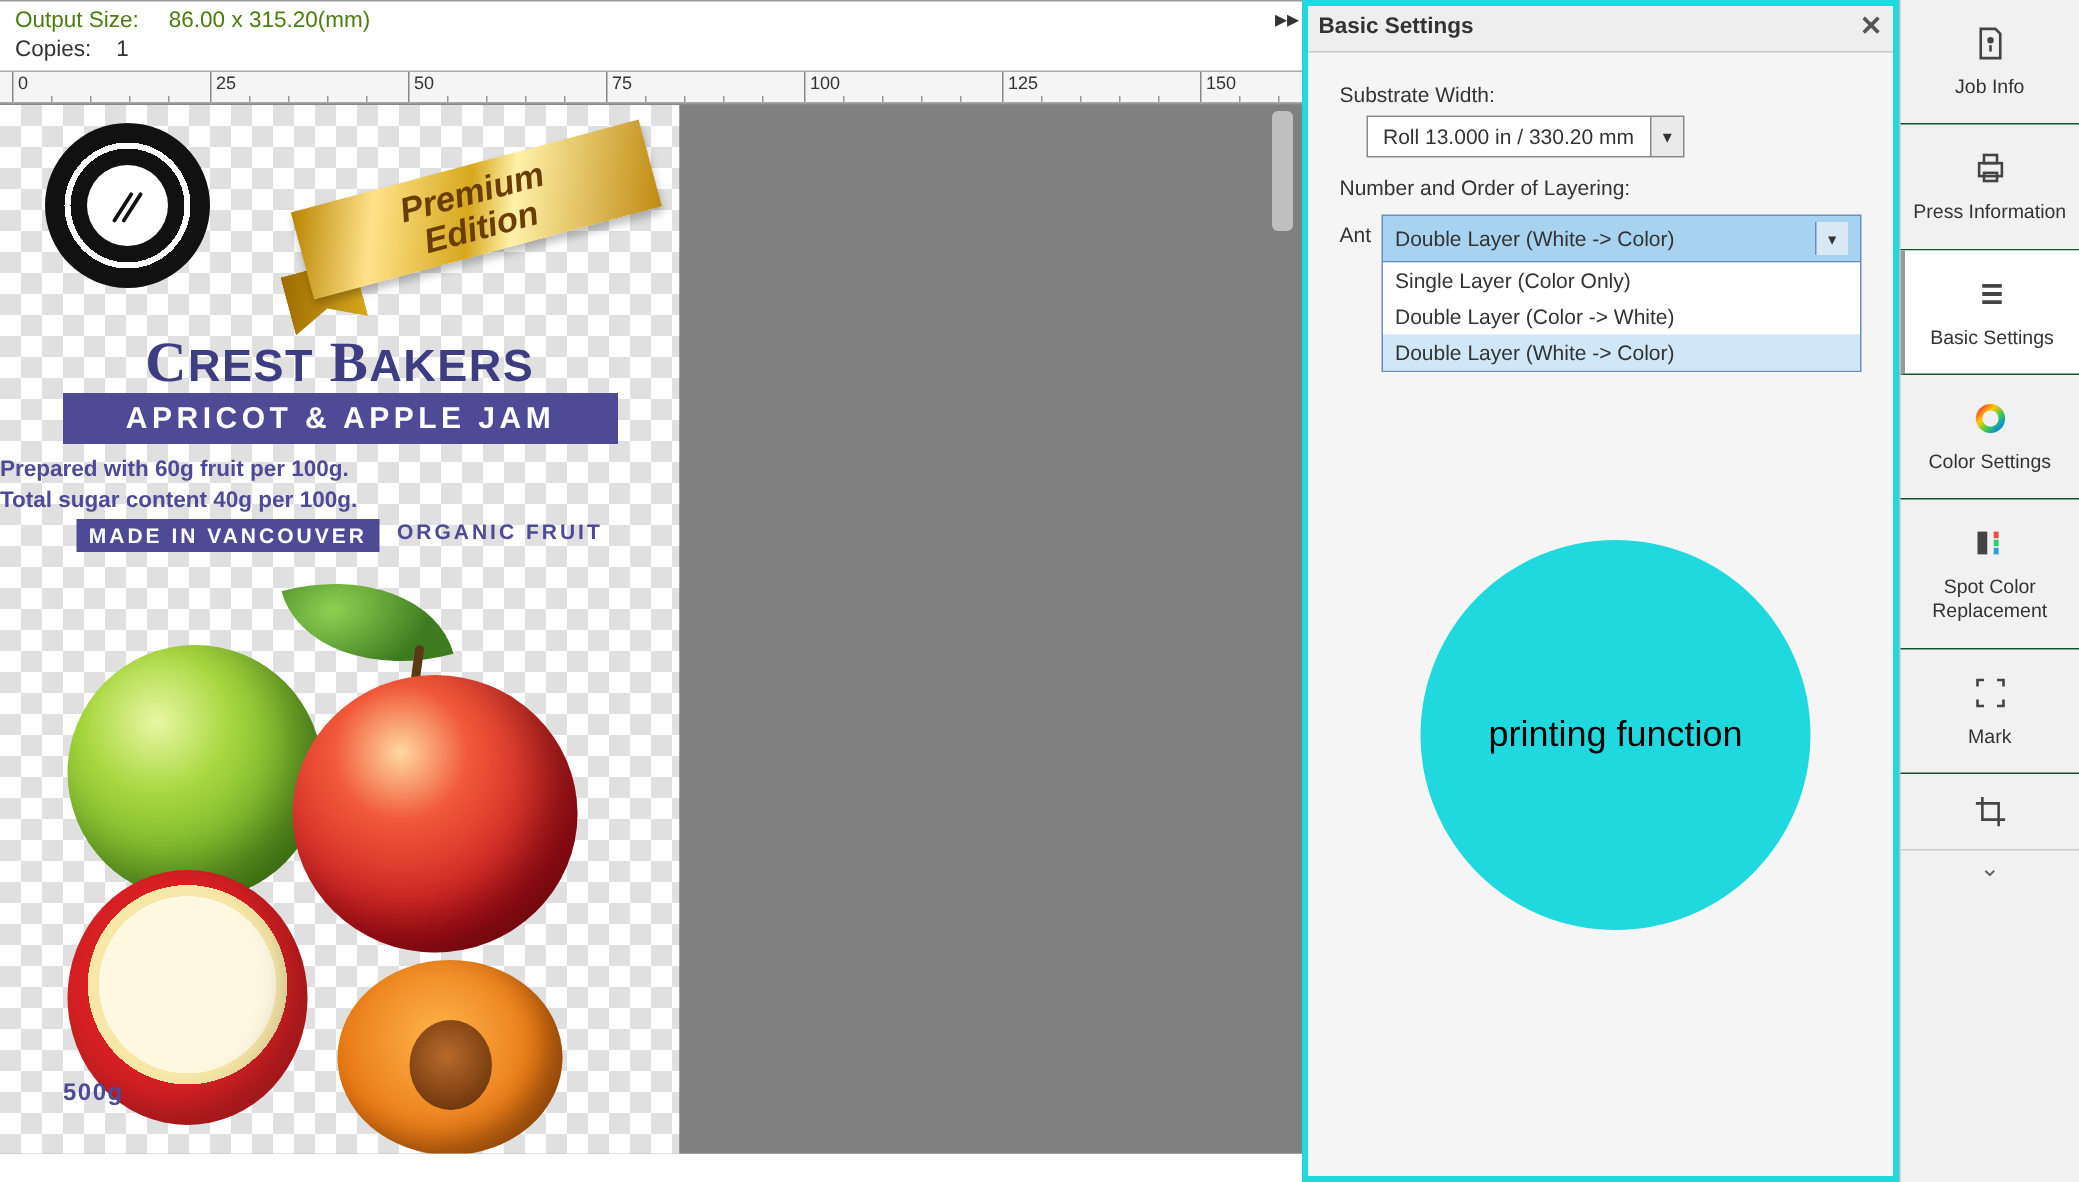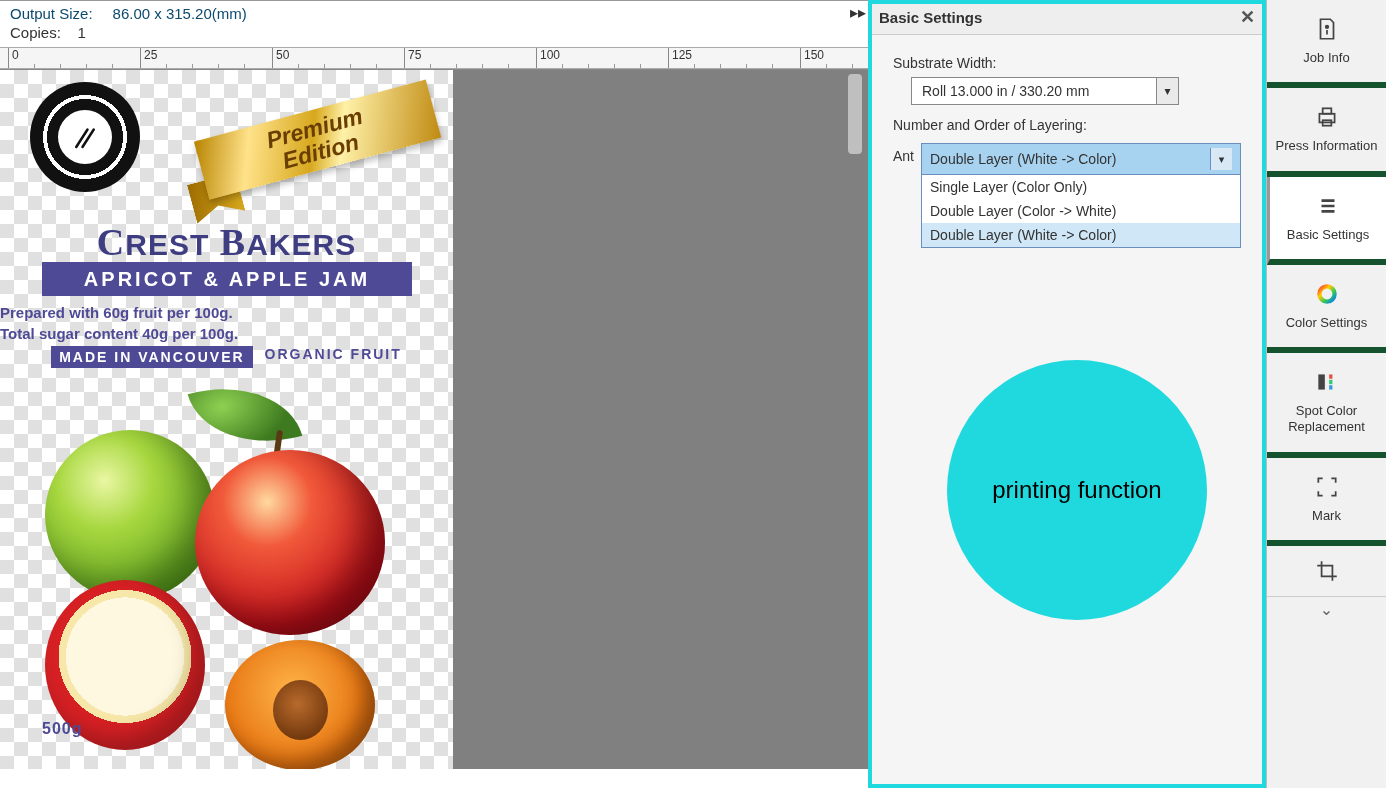--- a/index.html
+++ b/index.html
@@ -1,19 +1,19 @@
 <!DOCTYPE html>
 <html><head>
 <meta charset="utf-8">
 <style>
   * { box-sizing: border-box; margin: 0; padding: 0; font-family: Arial, Helvetica, sans-serif; }
   html, body { width: 1386px; height: 788px; overflow: hidden; background: #fff; }
   .app { display: flex; width: 100%; height: 100%; }
   .canvas-area { flex: 1; position: relative; background: #fff; border-top: 1px solid #999; }
-  .info-bar { display: flex; gap: 20px; padding: 4px 10px 0 10px; font-size: 15px; color: #0c4a6e; }
+  .info-bar { display: flex; gap: 20px; padding: 4px 10px 0 10px; font-size: 15px; color: #4d7c0f; }
   .copies-row { padding: 2px 10px 6px 10px; font-size: 15px; color: #333; }
   .ruler { position: relative; height: 22px; background: #f5f5f5; border-top: 1px solid #aaa; border-bottom: 1px solid #aaa; font-size: 12px; color: #333; overflow: hidden; }
   .ruler .tick { position: absolute; top: 0; height: 22px; border-left: 1px solid #888; }
   .ruler .tick span { position: absolute; top: 0; left: 3px; font-size: 12px; }
   .ruler .minor { height: 6px; top: 16px; border-left: 1px solid #999; }
   .preview-wrap { position: relative; display: flex; height: 700px; background: #808080; border-top: 1px solid #888; }
   .label-canvas { width: 453px; height: 100%; position: relative; overflow: hidden; background: repeating-conic-gradient(#e0e0e0 0% 25%, #ffffff 0% 50%) 0 0 / 28px 28px; }
   .grey-area { flex: 1; background: #808080; position: relative; }
   .scroll-thumb { position: absolute; right: 6px; top: 4px; width: 14px; height: 80px; background: #bfbfbf; border-radius: 4px; }
   .collapse-handle { position: absolute; top: 2px; right: 2px; font-size: 16px; color: #333; }
@@ -43,36 +43,36 @@
   .apricot-pit { position:absolute; top:300px; left:248px; width:55px; height:60px; border-radius:50%; background: radial-gradient(circle at 45% 40%, #b86a2c 0%, #6e350b 80%); }
   .net-weight { position:absolute; top: 650px; left: 42px; color:#4f4a96; font-weight:700; font-size:16px; letter-spacing:1px; }
 
   
   .settings-panel { width: 398px; height: 100%; background:#f5f5f5; border-left:1px solid #bbb; border-right:1px solid #bbb; position:relative; }
   .settings-panel.cyan-outline { outline: 4px solid #1fd9de; outline-offset: -4px; }
   .panel-header { display:flex; justify-content:space-between; align-items:center; padding: 6px 10px; font-size:15px; font-weight:700; color:#333; border-bottom:1px solid #ccc; background:#eee; }
   .panel-header .close { font-size:18px; color:#555; cursor:pointer; }
   .panel-body { padding: 14px 24px; font-size:14px; color:#333; }
   .field-label { margin: 6px 0 6px 0; }
-  .select { display:flex; align-items:center; border:1px solid #888; background:#fff; height:28px; margin-left: 18px; width: 268px; }
+  .select { display:flex; align-items:center; border:1px solid #888; background:#fff; height:28px; margin-left: 18px; width: 212px; }
   .select .value { flex:1; padding: 0 10px; font-size:14px; }
   .select .caret { width:22px; height:100%; border-left:1px solid #888; background:#eaeaea; display:flex; align-items:center; justify-content:center; font-size:12px; }
   .layering-row { display:flex; align-items:flex-start; gap: 0; margin-top: 10px; }
   .ant-label { width: 28px; font-size:14px; color:#333; padding-top:5px; }
   .layering-select { flex:1; border:1px solid #6c8ebf; width: 264px; }
   .layering-select .selected { background:#a8d3f0; padding: 4px 8px; font-size:14px; border-bottom:1px solid #6c8ebf; display:flex; align-items:center; justify-content:space-between; }
   .layering-select .selected .caret { width:22px; height:22px; border-left:1px solid #6c8ebf; background:#d9e8f5; display:flex; align-items:center; justify-content:center; font-size:11px; }
   .layering-select .opt { background:#fff; padding:4px 8px; font-size:14px; }
   .layering-select .opt.hl { background:#cfe7f7; }
 
   .callout { position:absolute; top: 360px; left: 78px; width: 260px; height: 260px; border-radius:50%; background:#1fd9de; display:flex; align-items:center; justify-content:center; text-align:center; font-size:24px; color:#000; line-height:1.4; }
 
   
   .side-nav { width: 120px; background:#f1f1f1; border-left:1px solid #bbb; display:flex; flex-direction:column; }
-  .nav-item { display:flex; flex-direction:column; align-items:center; justify-content:center; gap:6px; padding: 14px 4px 16px 4px; font-size:13px; color:#333; text-align:center; border-bottom:6px solid #14532d; line-height:1.25; }
+  .nav-item { display:flex; flex-direction:column; align-items:center; justify-content:center; gap:6px; padding: 14px 4px 16px 4px; font-size:13px; color:#333; text-align:center; border-bottom:1px solid #14532d; line-height:1.25; }
   .nav-item.active { background:#fff; border-left:3px solid #999; }
   .nav-item .icon { width:30px; height:30px; display:flex; align-items:center; justify-content:center; }
   .nav-item svg { width:26px; height:26px; stroke:#444; fill:none; stroke-width:1.6; }
   .nav-scroll { flex:0 0 26px; display:flex; align-items:center; justify-content:center; color:#666; border-top:1px solid #ccc; }
 </style>
 </head>
 <body>
 
 <div class="app">
 

